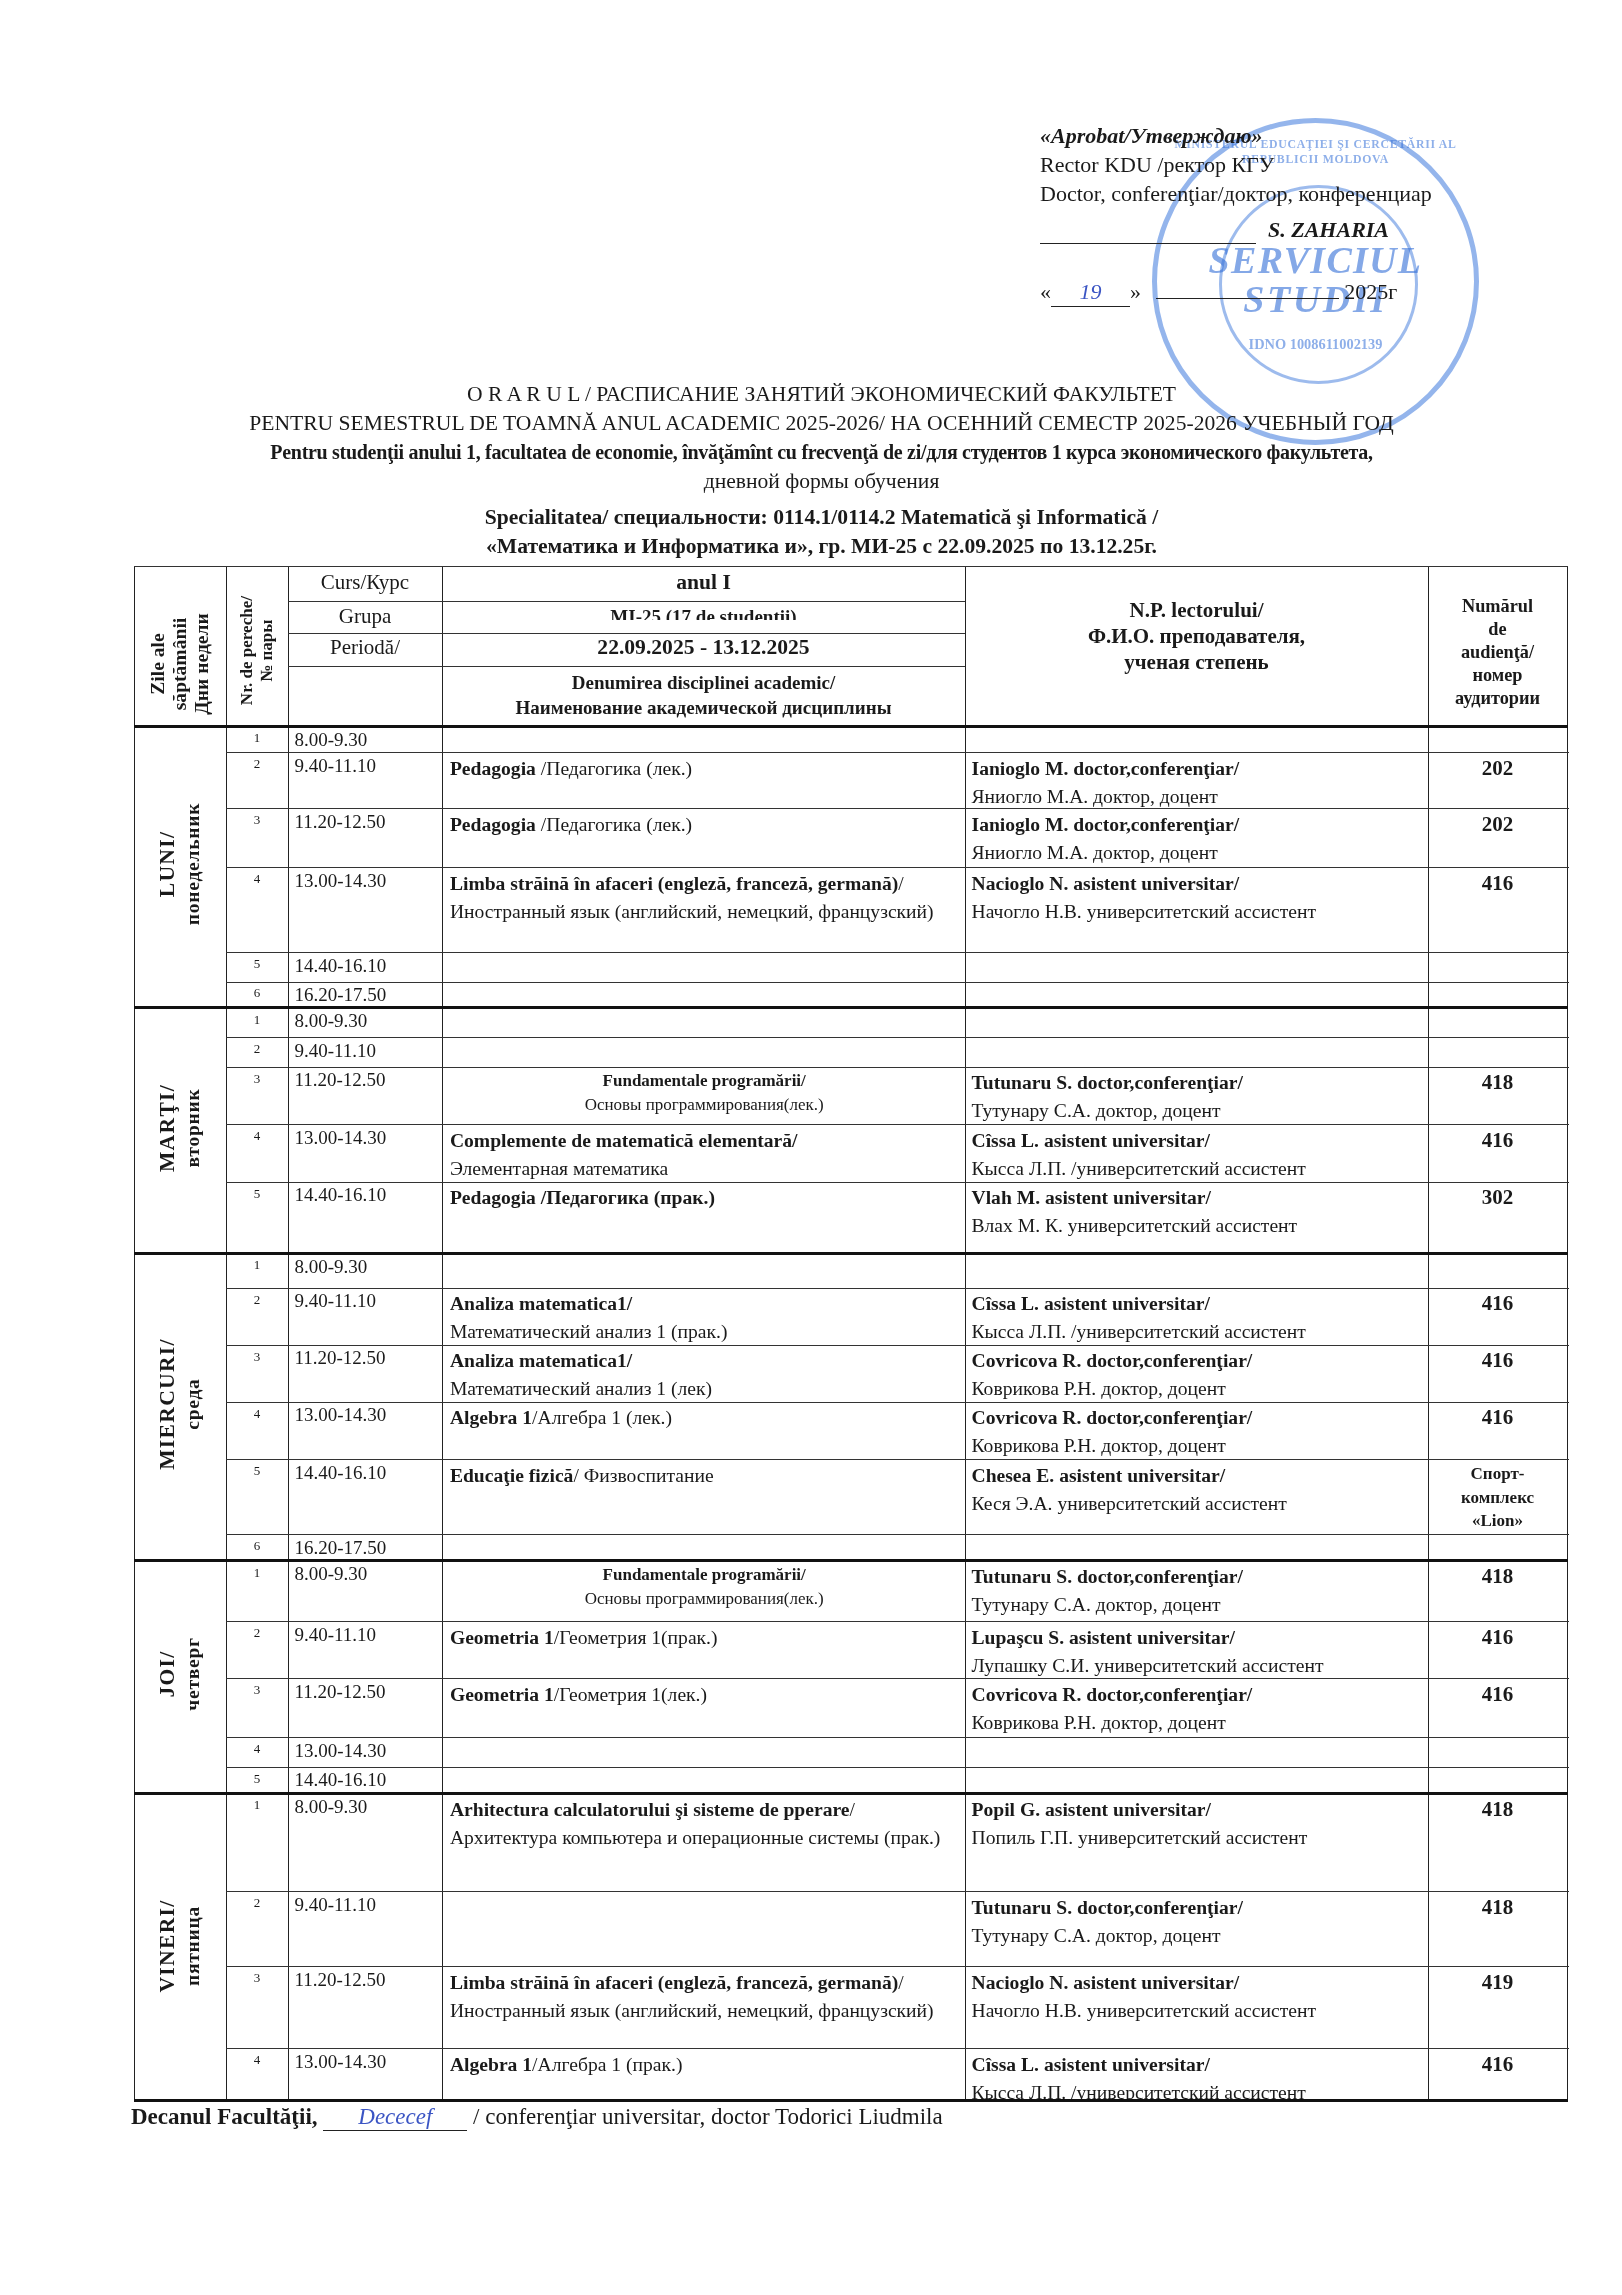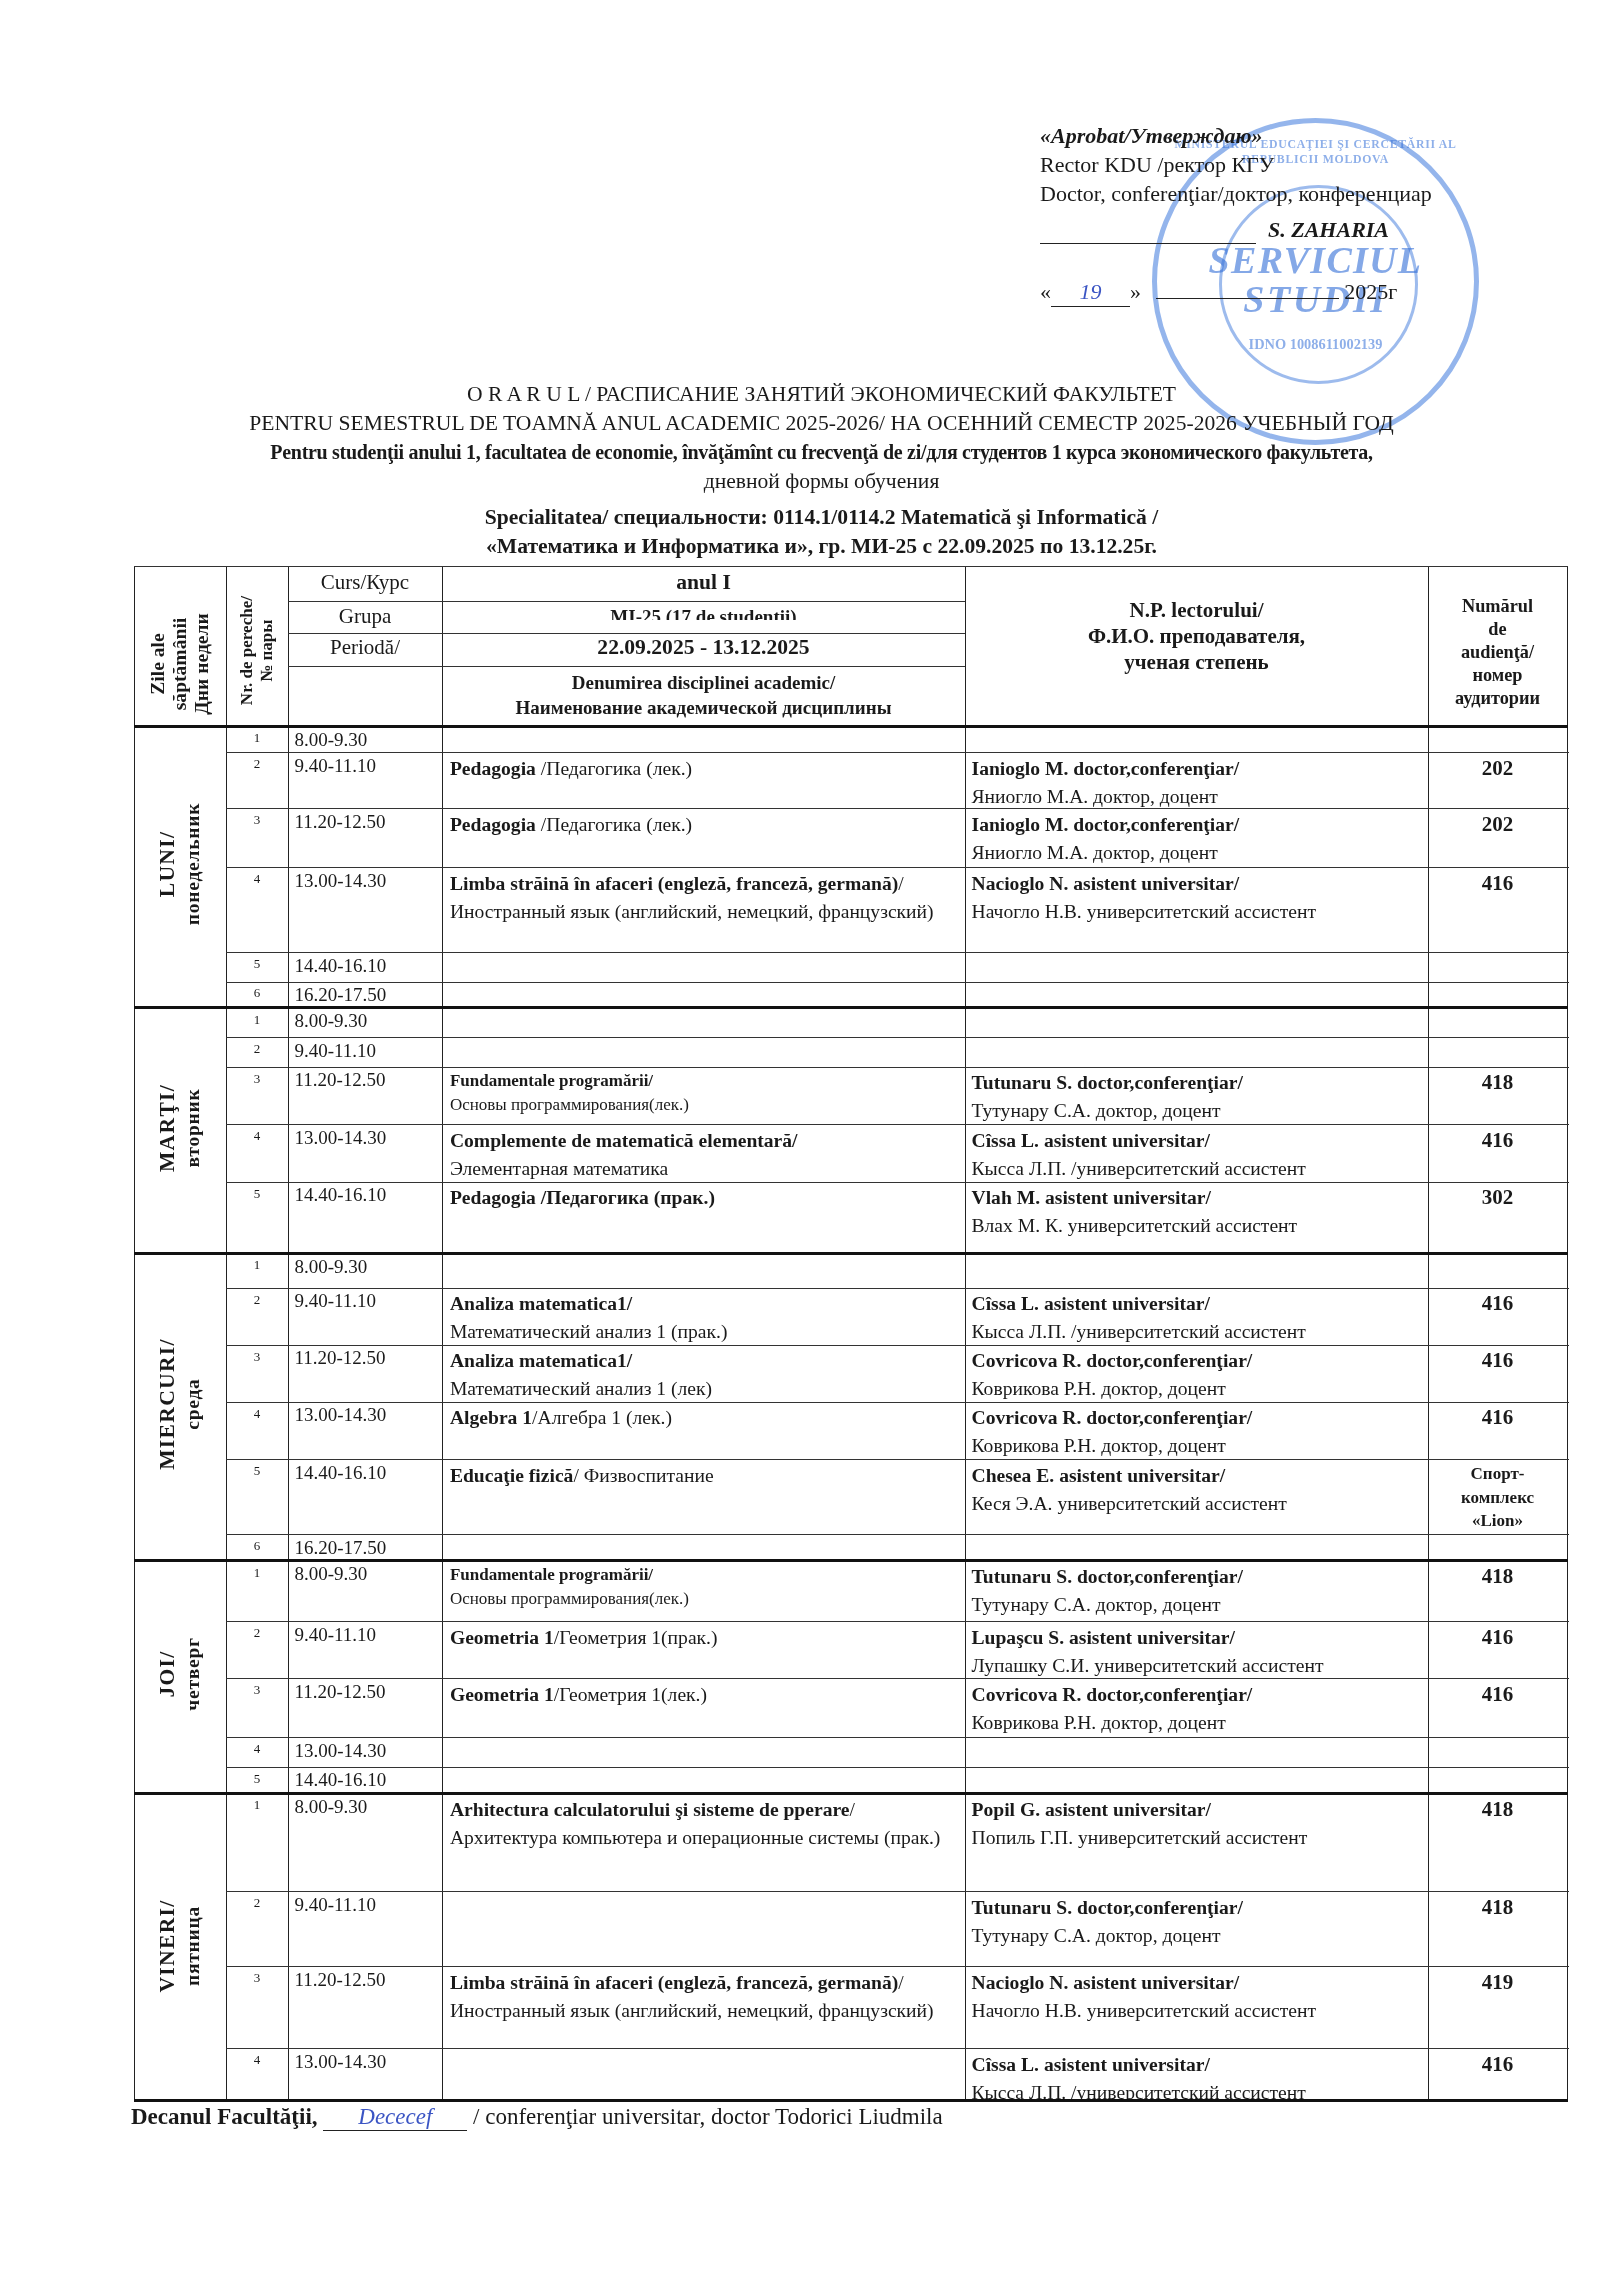--- a/index.html
+++ b/index.html
@@ -40,21 +40,21 @@
   .hline.thick { height: 3.3px; background: #111; }
   .cell { position: absolute; box-sizing: border-box; overflow: hidden; }
   .hdr-c { font-size: 21px; text-align: center; line-height: 26px; }
   .hdr-b { font-weight: bold; font-size: 20px; text-align: center; line-height: 25px; }
   .vtext { position: absolute; transform: rotate(-90deg); transform-origin: center center;
            white-space: nowrap; text-align: center; font-weight: bold; }
   .num { font-size: 13px; text-align: center; }
   .time { font-size: 19px; padding-left: 6.5px; }
   .disc { font-size: 19.6px; padding-left: 7.9px; line-height: 27.5px; }
   .disc .ro { font-weight: bold; }
-  .disc.small { font-size: 17px; line-height: 23.6px; }
+  .disc.small { font-size: 17px; line-height: 23.6px; text-align: center; }
   .teach { font-size: 19.6px; padding-left: 6.5px; line-height: 27.5px; }
   .teach .ro { font-weight: bold; }
   .room { font-size: 21px; font-weight: bold; text-align: center; line-height: 26px; }
   .room.sm { font-size: 17px; line-height: 23.6px; }
 
   .footer { left: 131px; top: 2104px; font-size: 23px; font-weight: bold; white-space: nowrap; }
   .footer .sigline { display: inline-block; width: 144px; border-bottom: 1.3px solid #222; color: #3b55c4; font-style: italic; text-align: center; font-weight: normal; }
 </style>
 </head>
 <body>
@@ -389,20 +389,21 @@
     <div class="cell time" style="left:154px;top:1403px;width:154px;height:79px;">11.20-12.50</div>
     <div class="cell disc" style="left:308px;top:1403px;width:523px;height:79px;padding-right:6.5px;"><span class="ro">Limba străină în afaceri (engleză, franceză, germană)</span><span>/Иностранный язык (английский, немецкий, французский)</span></div>
     <div class="cell teach" style="left:831px;top:1403px;width:463px;height:79px;padding-right:6.5px;">
       <div class="ro">Nacioglo N. asistent universitar/</div>
       <div>Начогло Н.В. университетский ассистент</div>
     </div>
     <div class="cell room" style="left:1294px;top:1403px;width:139px;height:79px;padding:0 9.2px;">419</div>
     <div class="hline" style="left:92px;top:1482px;width:1343px;"></div>
     <div class="cell num" style="left:92px;top:1486px;width:62px;height:48px;">4</div>
     <div class="cell time" style="left:154px;top:1485px;width:154px;height:50px;">13.00-14.30</div>
+    <div class="cell disc" style="left:308px;top:1485px;width:523px;height:50px;padding-right:6.5px;"><span class="ro">Algebra 1</span><span>/Алгебра 1 (прак.)</span></div>
     <div class="cell teach" style="left:831px;top:1485px;width:463px;height:50px;padding-right:6.5px;">
       <div class="ro">Cîssa L. asistent universitar/</div>
       <div>Кысса  Л.П. /университетский ассистент</div>
     </div>
     <div class="cell room" style="left:1294px;top:1485px;width:139px;height:50px;padding:0 9.2px;">416</div>
     <div class="hline thick" style="left:0;top:1533px;width:1434px;"></div>
   </div>
 
 <div class="abs footer">
   <span>Decanul Facultăţii,</span>

